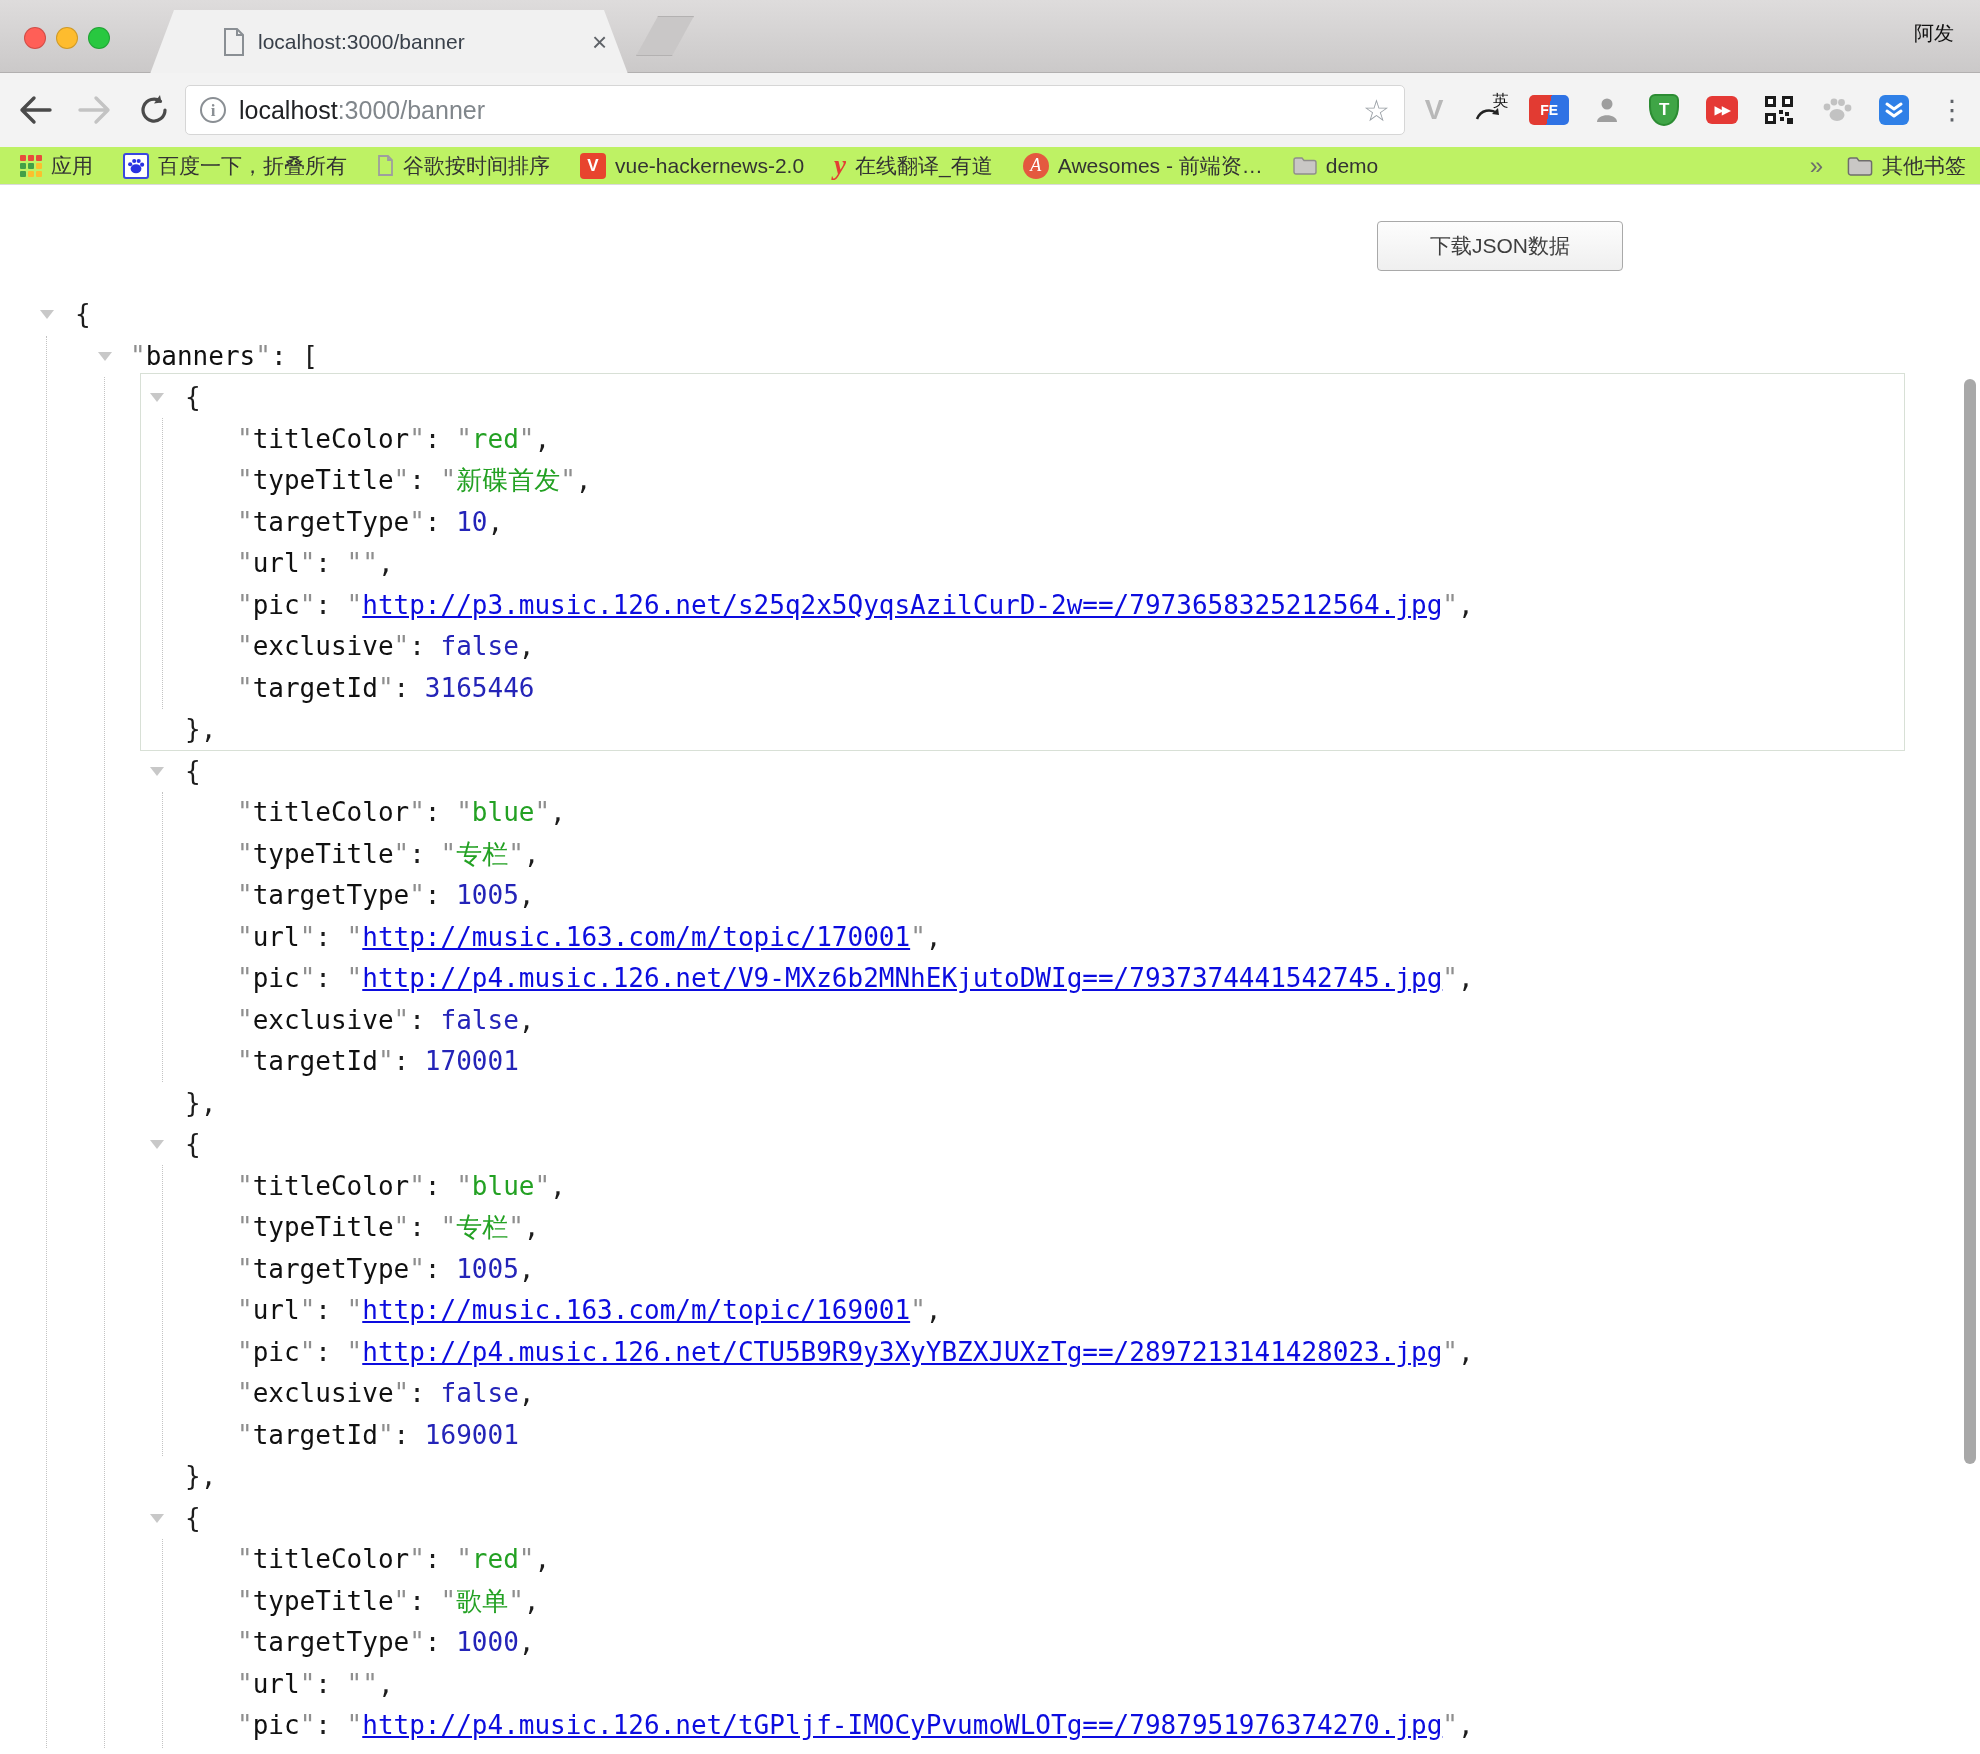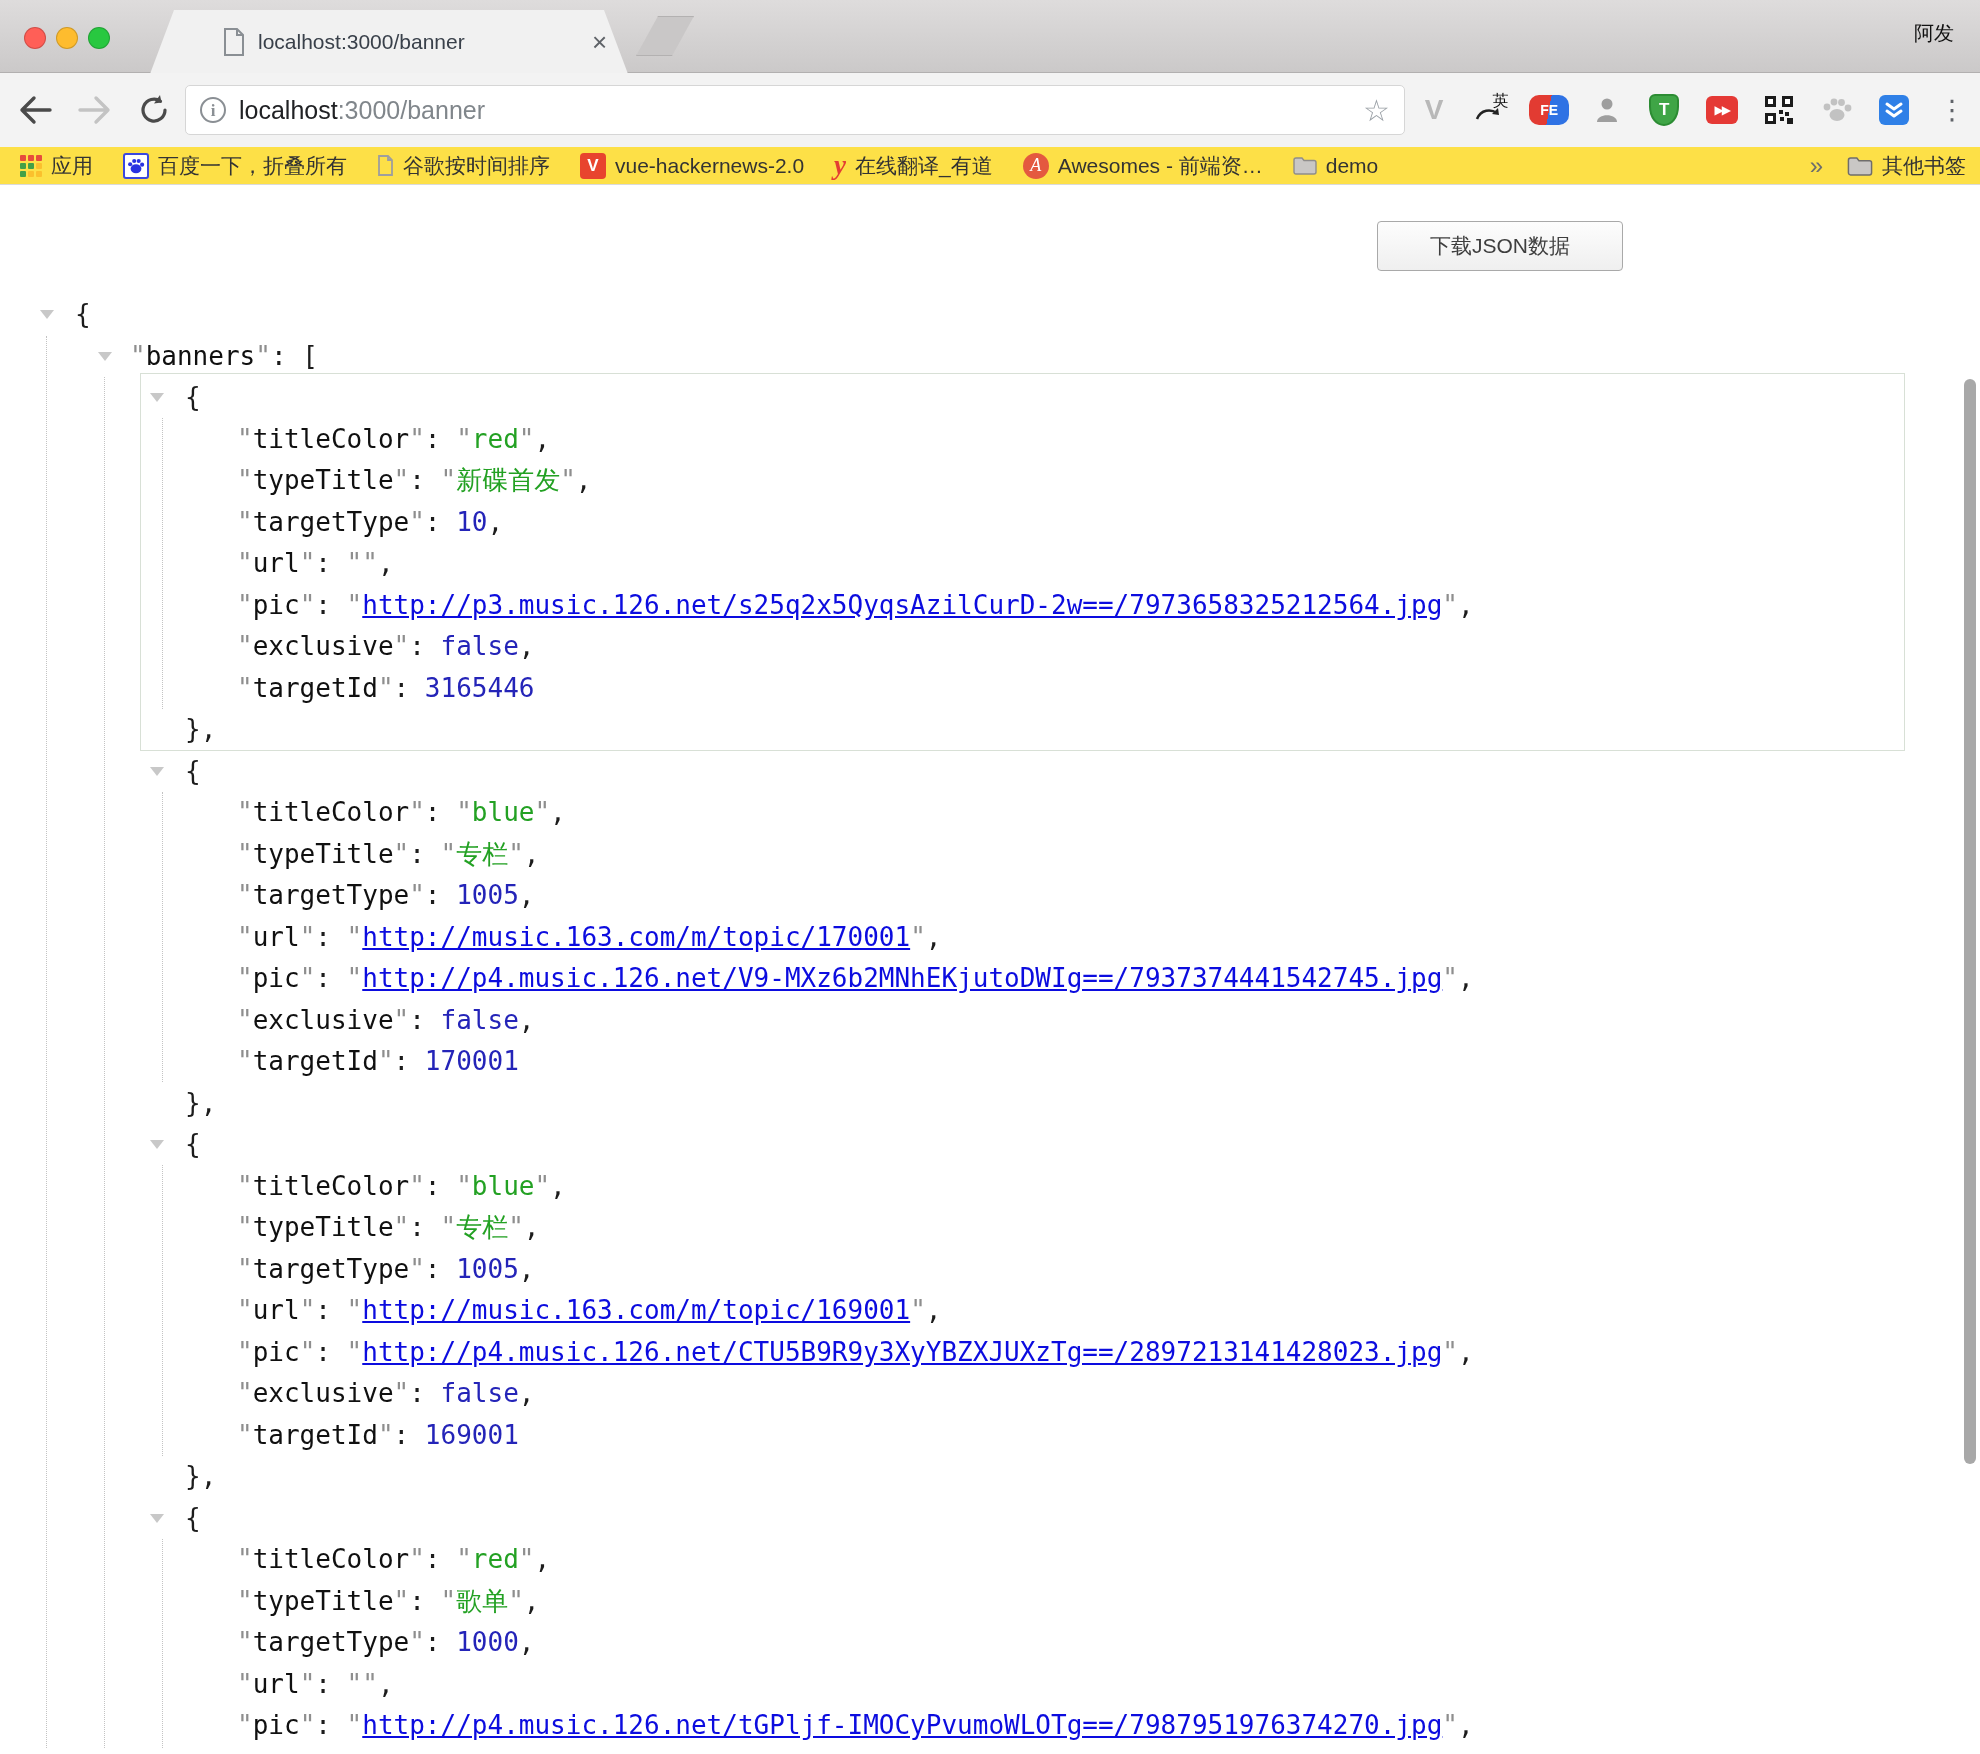--- a/index.html
+++ b/index.html
@@ -35,36 +35,36 @@
   .info-ic { width:26px; height:26px; border:2px solid #8a8f94; border-radius:50%;
              color:#8a8f94; font-size:17px; font-weight:bold; text-align:center; line-height:23px;
              font-family:"Liberation Serif",serif; flex:0 0 auto; }
   .urltext { margin-left:13px; font-size:25px; color:#202124; white-space:nowrap; }
   .urltext .dim { color:#80868b; }
   .star { margin-left:auto; font-size:30px; color:#9aa0a6; }
   .extrow { position:absolute; left:1414px; right:8px; top:0; height:100%;
             display:flex; align-items:center; justify-content:space-between; }
   .ext { width:40px; height:40px; display:flex; align-items:center; justify-content:center; }
   .ext-v { font-size:28px; font-weight:bold; color:#b8b8b8; }
-  .ext-fe { width:46px; height:30px; border-radius:10px; color:#fff; font-size:14px; font-weight:bold;
+  .ext-fe { width:46px; height:30px; border-radius:5px; color:#fff; font-size:14px; font-weight:bold;
             display:flex; align-items:center; justify-content:center;
             background:linear-gradient(100deg,#e23b32 50%,#2f72e4 50%); }
   .ext-shield { width:30px; height:32px; background:#3fa546; border:2px solid #2c8c33;
                 border-radius:6px 6px 50% 50%/6px 6px 60% 60%;
                 color:#fff; font-weight:bold; font-size:17px; text-align:center; line-height:28px; }
   .ext-play { width:32px; height:28px; background:#e53935; border-radius:6px;
               color:#fff; font-size:12px; letter-spacing:-2px; text-align:center; line-height:28px; }
   .ext-blue { width:30px; height:30px; background:#2f80e7; border-radius:6px;
               display:flex; align-items:center; justify-content:center; }
   .ext-menu { font-size:27px; color:#5f6368; letter-spacing:0; }
   .translate-wrap { position:relative; width:34px; height:34px; }
   .translate-wrap .zh { position:absolute; right:0; top:-2px; font-size:16px; color:#111; }
 
   
-  .bookmarks { position:relative; height:38px; background:#fde047; border-bottom:1px solid #dadada;
+  .bookmarks { position:relative; height:38px; background:#bef264; border-bottom:1px solid #dadada;
                display:flex; align-items:center; padding-left:20px; gap:30px; z-index:2; }
   .bm { display:flex; align-items:center; gap:9px; font-size:21px; color:#333; white-space:nowrap; }
   .grid9 { display:grid; grid-template-columns:repeat(3,6px); grid-auto-rows:6px; gap:2px; }
   .grid9 i { border-radius:1px; }
   .baidu-ic { width:26px; height:26px; background:#fff; border:2px solid #3a48e0; border-radius:3px;
               display:flex; align-items:center; justify-content:center; }
   .vhn-ic { width:26px; height:26px; border-radius:4px; background:#e8442e; color:#fff;
             font-weight:bold; font-size:17px; display:flex; align-items:center; justify-content:center; }
   .ydao-ic { font-family:"Liberation Serif",serif; font-style:italic; font-weight:bold;
              font-size:27px; color:#e33e33; line-height:1; }

